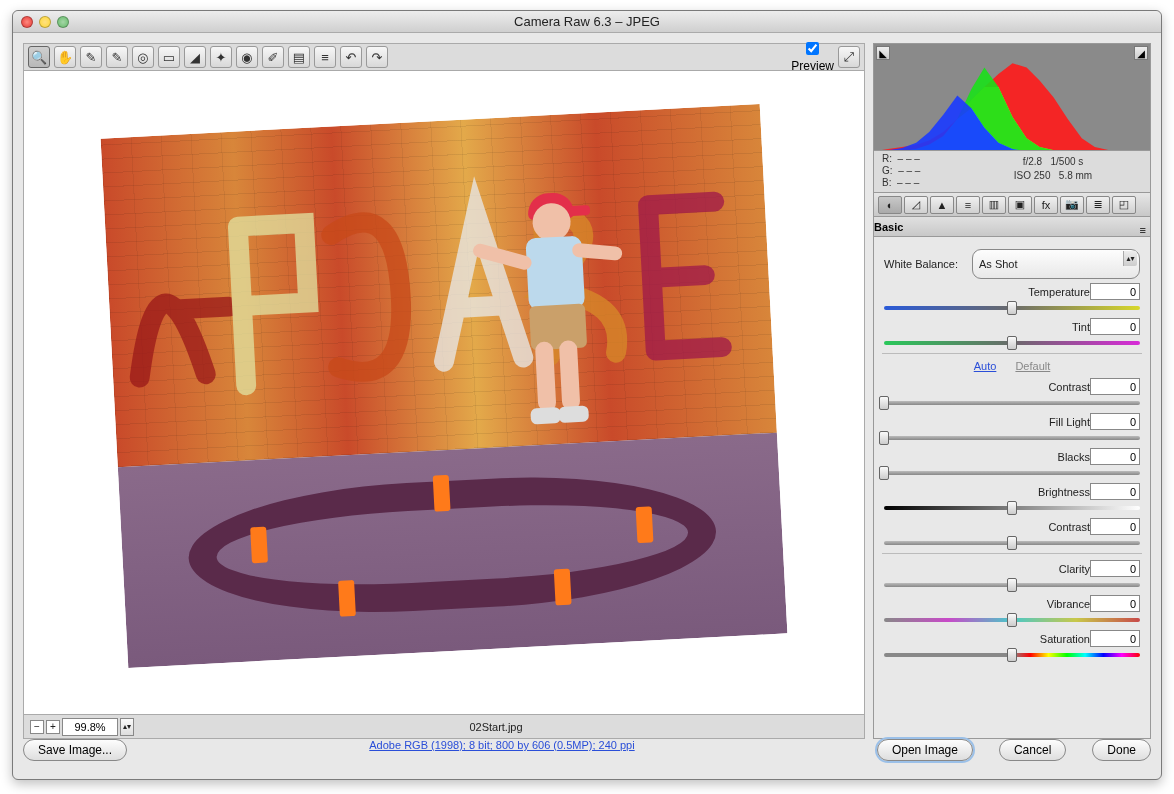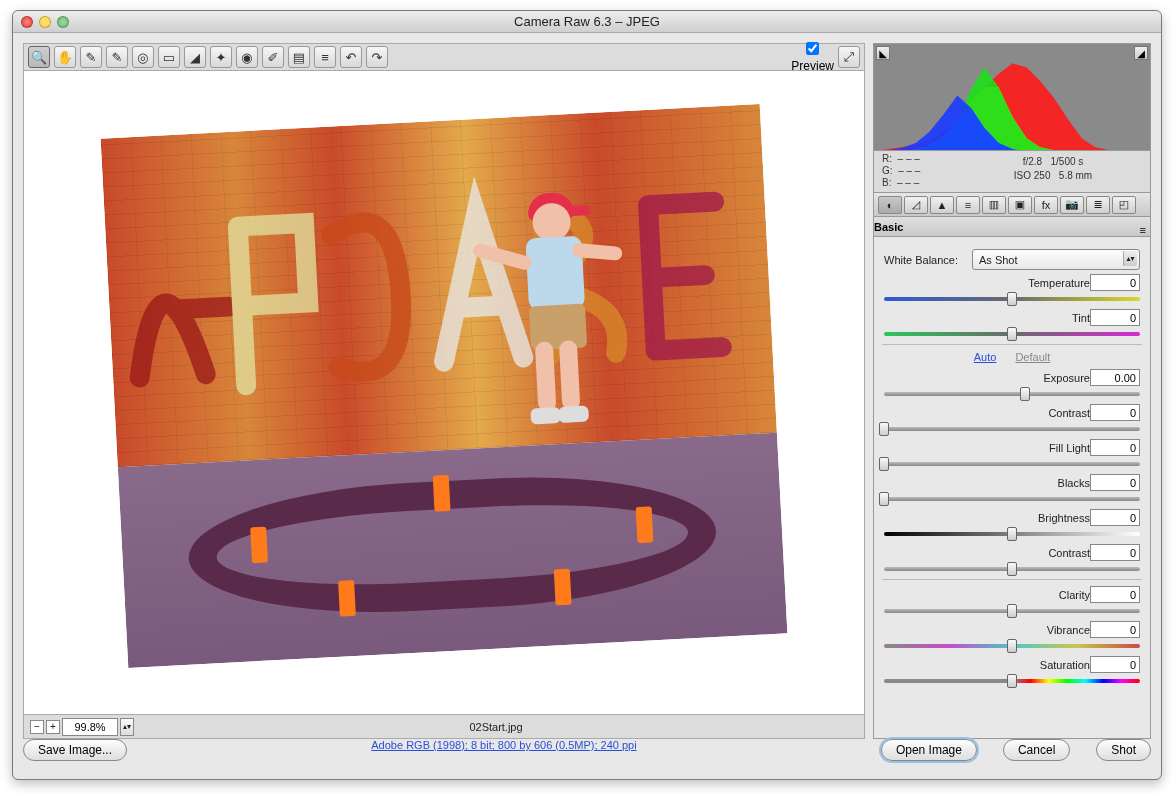--- a/index.html
+++ b/index.html
@@ -72,21 +72,21 @@
   .meta{height:42px;border:1px solid #999;border-top:none;background:#dcdcdc;display:flex;font-size:10px;color:#333;}
   .meta .rgb{width:82px;padding:2px 8px;line-height:12px;}
   .meta .exif{flex:1;padding:4px 0;text-align:center;line-height:14px;}
   .paneltabs{height:24px;border:1px solid #999;border-top:none;background:linear-gradient(#e6e6e6,#c8c8c8);display:flex;align-items:center;gap:2px;padding:0 4px;}
   .ptab{width:24px;height:18px;background:linear-gradient(#f0f0f0,#d0d0d0);border:1px solid #888;border-radius:2px;display:flex;align-items:center;justify-content:center;font-size:11px;color:#222;cursor:pointer;}
   .ptab.active{background:linear-gradient(#c8c8c8,#aaa);}
   .panelhead{height:20px;background:linear-gradient(#e0e0e0,#c8c8c8);border:1px solid #999;border-top:none;text-align:left;font-size:11px;font-weight:bold;line-height:20px;position:relative;}
   .panelmenu{position:absolute;right:4px;top:3px;font-size:11px;}
   .panel{flex:1;border:1px solid #999;border-top:none;padding:8px 10px 4px 10px;overflow:auto;font-size:11px;color:#222;}
   .row{display:flex;align-items:center;gap:14px;margin:4px 0;}
-  .select{flex:1;height:21px;background:linear-gradient(#fdfdfd,#e8e8e8);border:1px solid #888;border-radius:3px;display:flex;align-items:center;padding:0 6px;font-size:11px;position:relative;}
+  .select{flex:1;height:30px;background:linear-gradient(#fdfdfd,#e8e8e8);border:1px solid #888;border-radius:9px;display:flex;align-items:center;padding:0 6px;font-size:11px;position:relative;}
   .select .arrows{position:absolute;right:2px;top:1px;width:14px;height:15px;background:linear-gradient(#eee,#ccc);border-left:1px solid #aaa;border-radius:0 2px 2px 0;font-size:8px;display:flex;flex-direction:column;align-items:center;justify-content:center;line-height:6px;}
   .slider-row{margin:4px 0 8px 0;}
   .slider-row .lbl{display:flex;justify-content:flex-end;align-items:center;}
   .slider-row input.val{width:50px;height:17px;border:1px solid #888;background:#fff;font-size:11px;text-align:right;padding-right:3px;}
   .track{height:4px;margin-top:6px;position:relative;border-radius:2px;}
   .thumb{position:absolute;top:-5px;width:10px;height:14px;background:linear-gradient(#fafafa,#ccc);border:1px solid #666;border-radius:2px;transform:translateX(-50%);cursor:pointer;}
   .t-temp{background:linear-gradient(90deg,#2a5ad8,#6a6a6a,#d8d82a);}
   .t-tint{background:linear-gradient(90deg,#2ac85a,#6a6a6a,#d82ad8);}
   .t-plain{background:linear-gradient(#bbb,#888);}
   .t-white{background:linear-gradient(90deg,#000,#fff);}
@@ -254,29 +254,20 @@
   </div>
           </div>
         <div class="sep"></div>
         <div class="autodef">
           <span class="auto">Auto</span>
           <span class="def">Default</span>
         </div>
         <div id="grp-tone">
             <div class="slider-row">
     <div class="lbl">
-      <span>Exposure</span>
-      <input class="val" value="0.00" style="">
-    </div>
-    <div class="track t-plain">
-      <div class="thumb" style="left:55%"></div>
-    </div>
-  </div>
-            <div class="slider-row">
-    <div class="lbl">
       <span>Contrast</span>
       <input class="val" value="0" style="">
     </div>
     <div class="track t-plain">
       <div class="thumb" style="left:0%"></div>
     </div>
   </div>
             <div class="slider-row">
     <div class="lbl">
       <span>Fill Light</span>
@@ -346,15 +337,15 @@
           </div>
       </div>
     </div>
   </div>
 
   <div class="bottombar">
     <div class="btn">Save Image...</div>
     <div class="workflow"><a>Adobe RGB (1998); 8 bit; 800 by 606 (0.5MP); 240 ppi</a></div>
     <div class="btn primary">Open Image</div>
     <div class="btn">Cancel</div>
-    <div class="btn">Shot</div>
+    <div class="btn">Done</div>
   </div>
 </div>
 
 </body></html>

